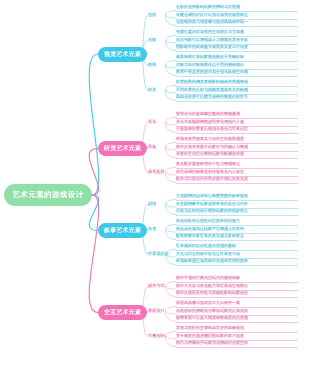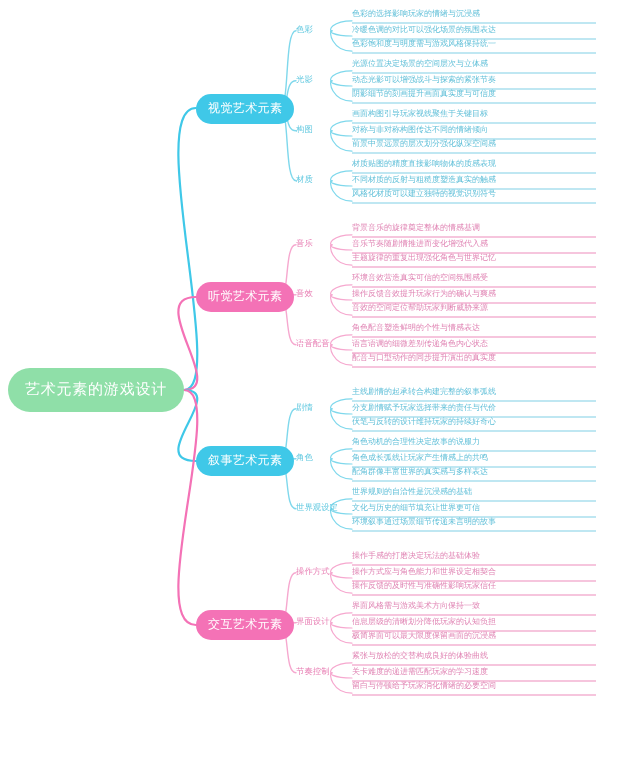--- a/index.html
+++ b/index.html
@@ -3,21 +3,21 @@
 <meta charset="utf-8">
 <style>
   html,body{margin:0;padding:0;}
   body{
     width:300px;height:383px;
     background:#ffffff;
     font-family:"Liberation Sans","DejaVu Sans",sans-serif;
     overflow:hidden;
     position:relative;
   }
-  #map{position:absolute;inset:0;width:300px;height:383px;}
+  #map{position:absolute;inset:0;width:300px;height:383px;font-weight:bold;}
   svg.links{position:absolute;left:0;top:0;width:300px;height:383px;pointer-events:none;}
 
   .node{position:absolute;box-sizing:border-box;}
 
   
   .root{
     left:4px;top:184px;width:88px;height:22px;
     background:#8fdfa8;border-radius:11px;
     display:flex;align-items:center;justify-content:center;
     color:#ffffff;font-size:7.5px;letter-spacing:.4px;

